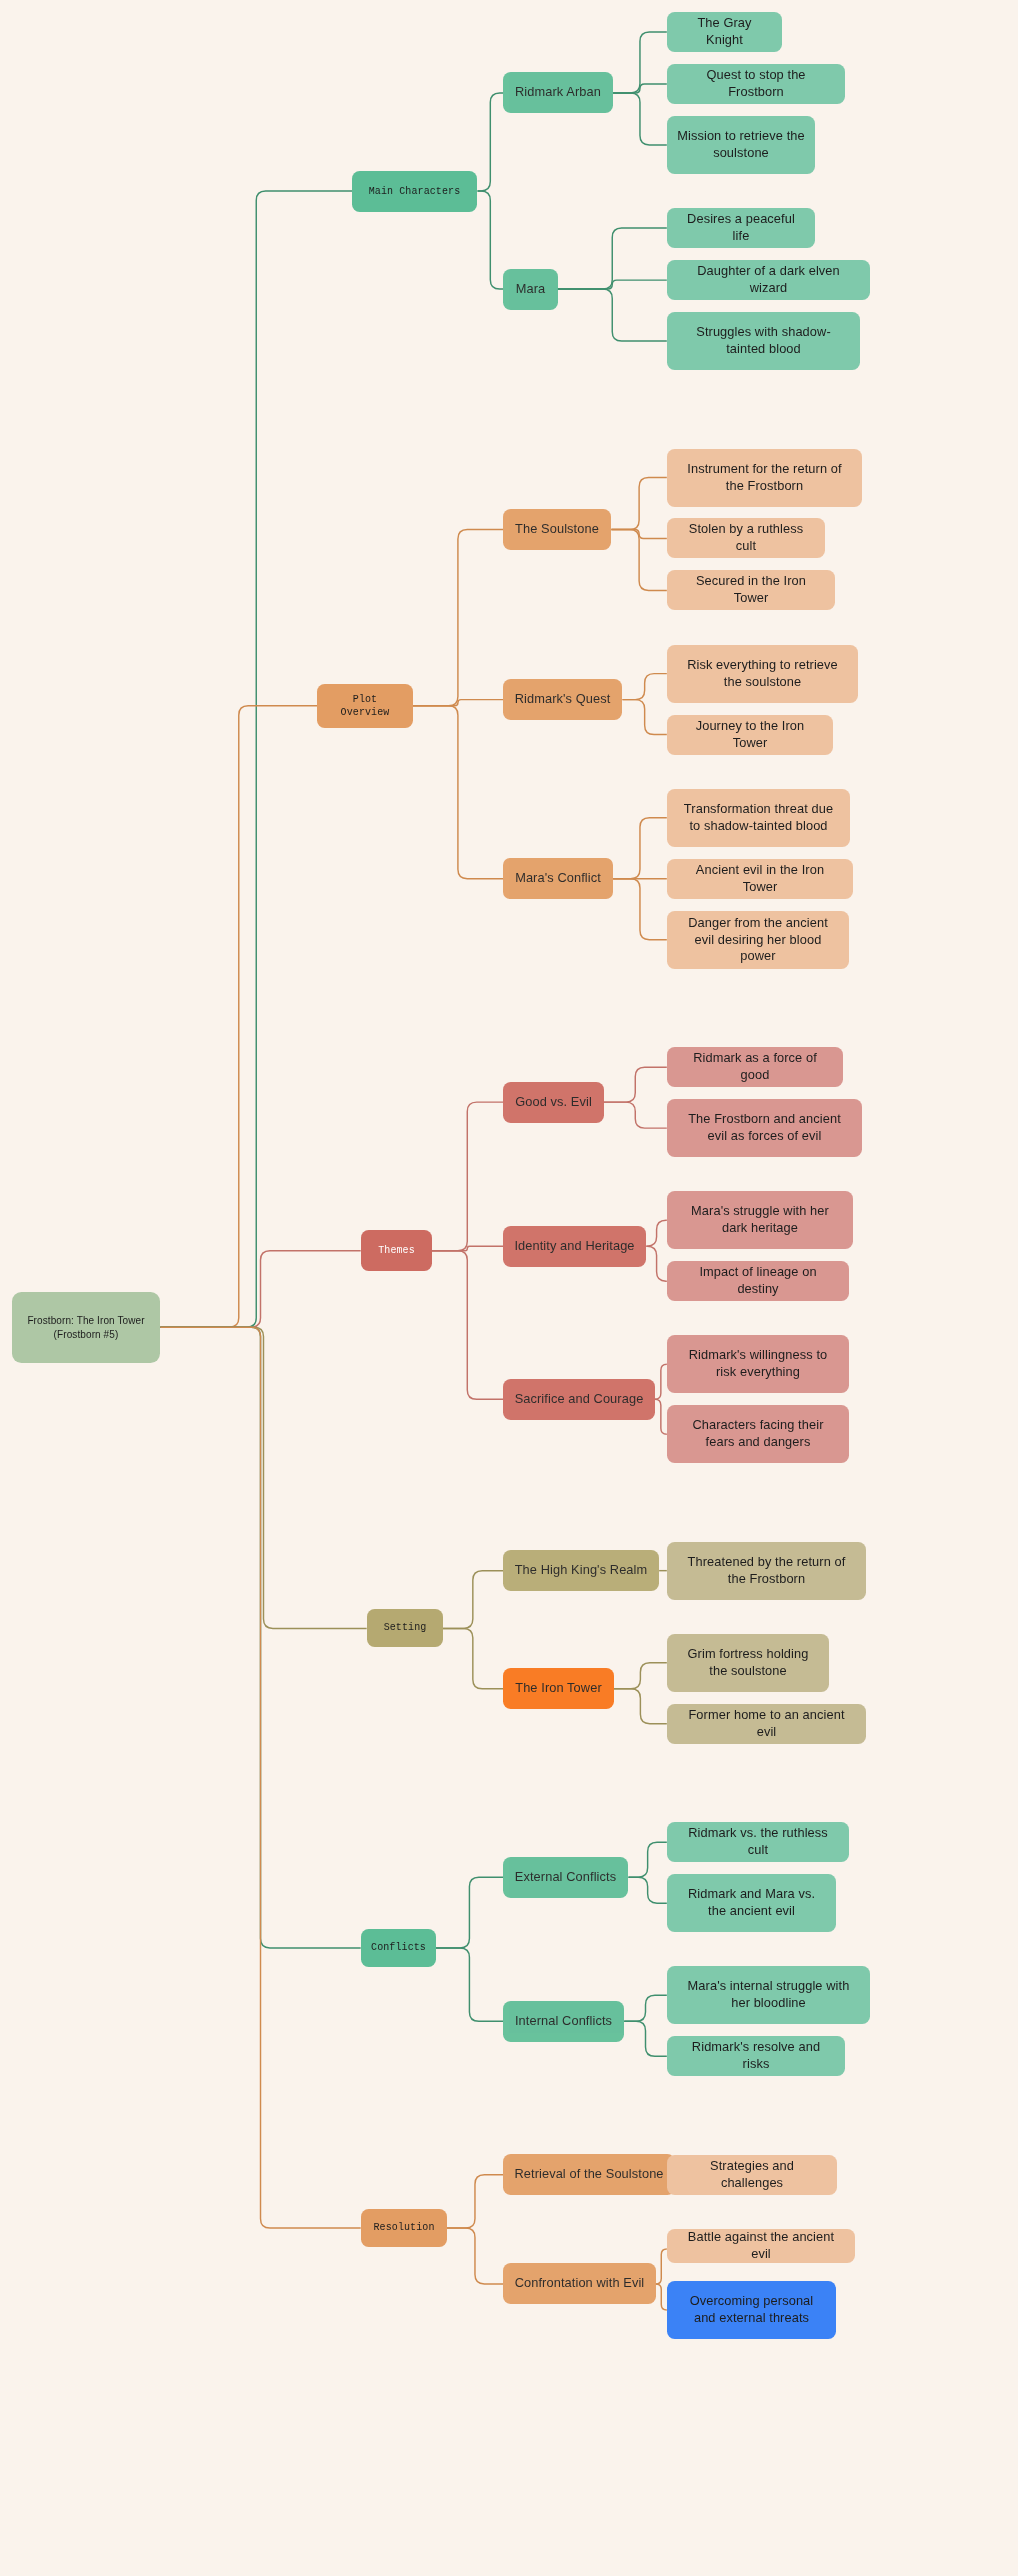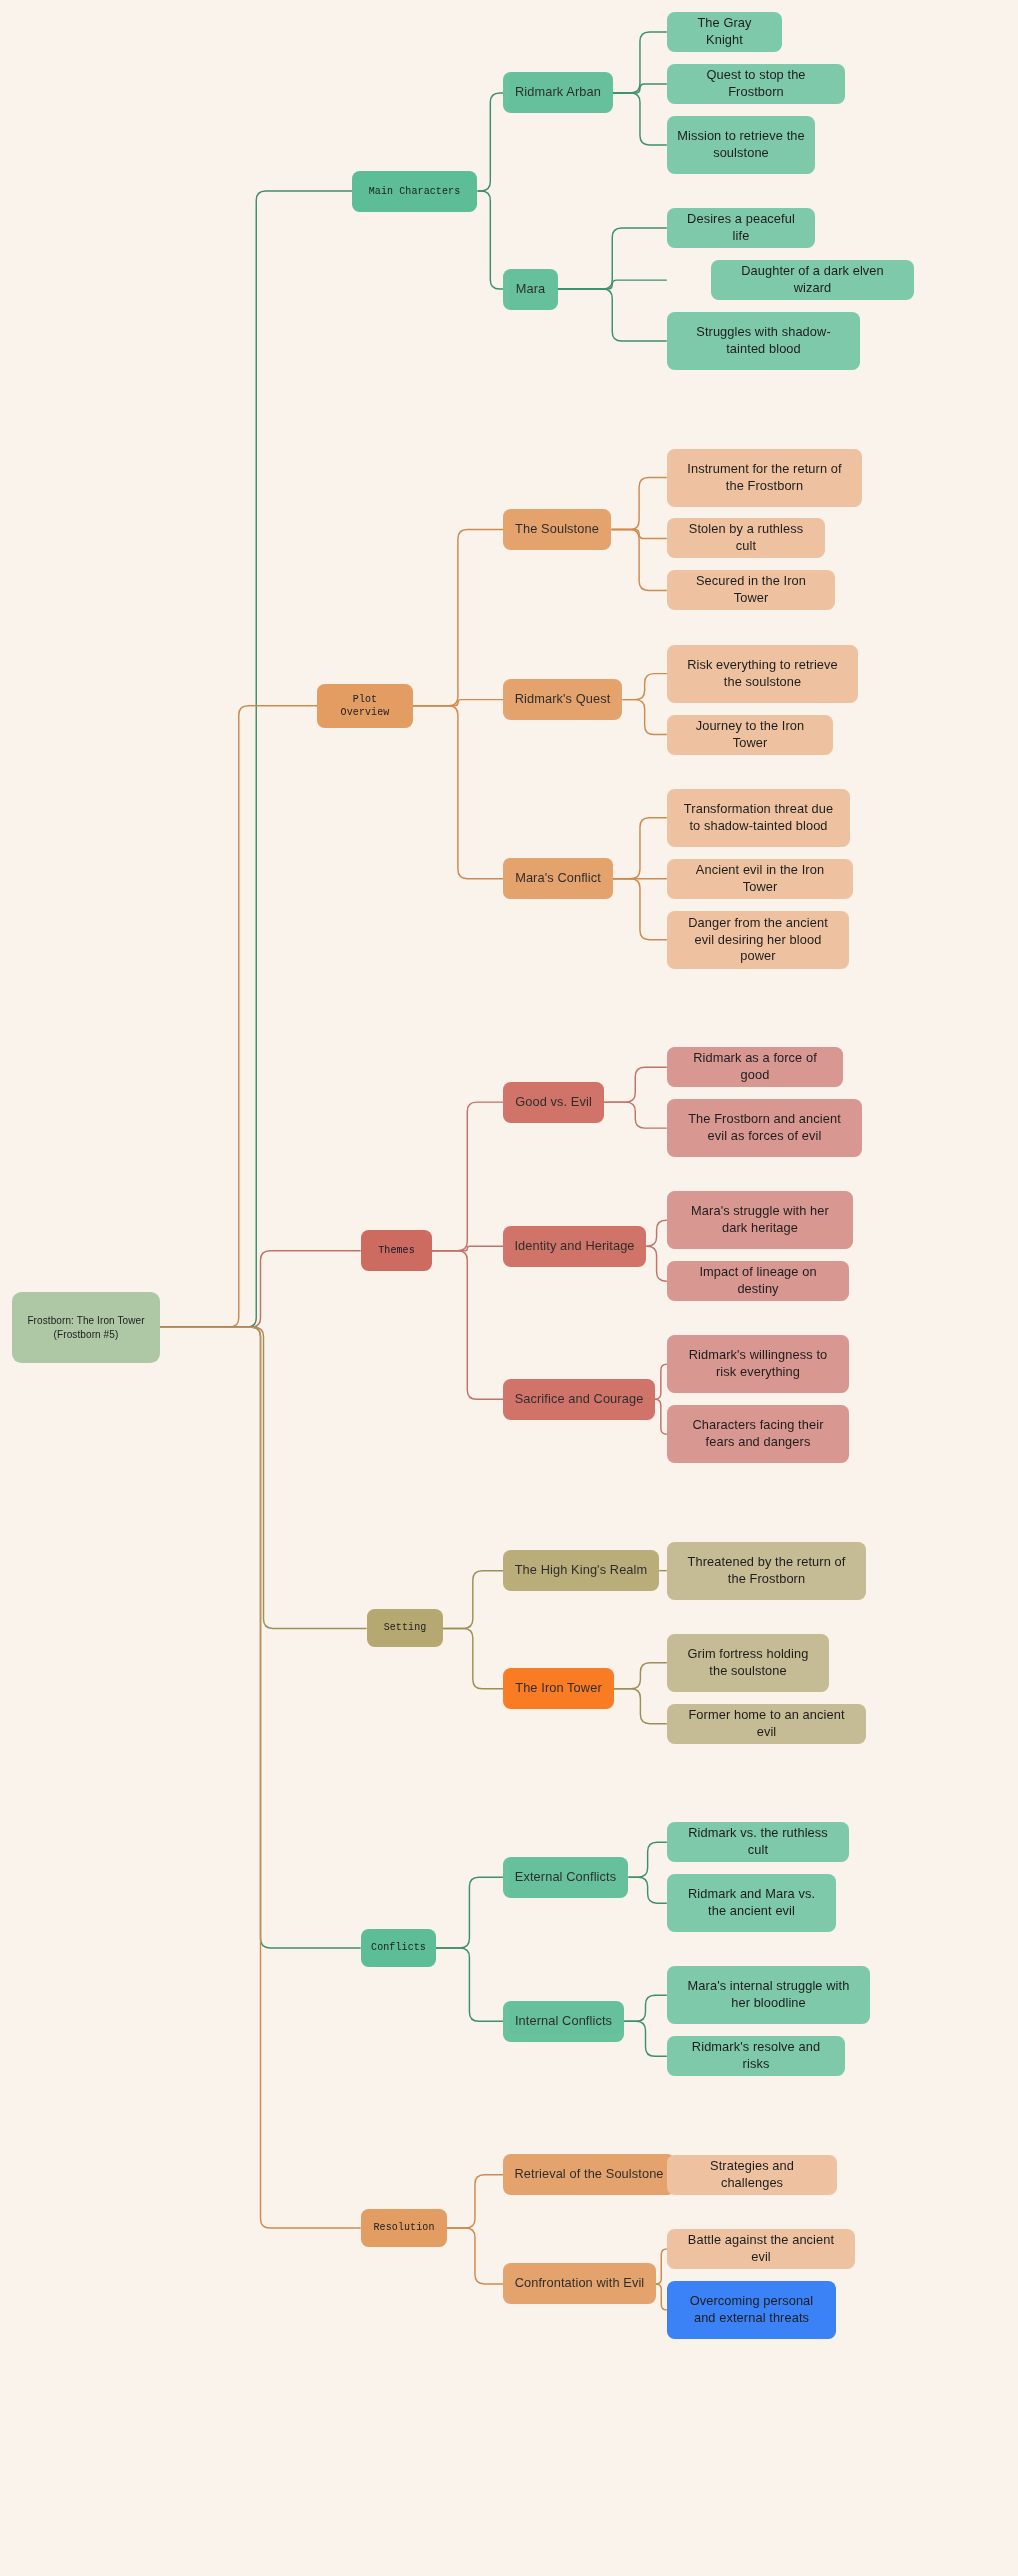--- a/index.html
+++ b/index.html
@@ -18,21 +18,21 @@
     display:flex;align-items:center;justify-content:center;
     text-align:center;
     padding:5.1px 10.2px;
     line-height:1.32;
     color:#1d1d1d;
     font-size:12.8px;
     letter-spacing:0.1px;
   }
   .node.root{font-size:10px;border-radius:9.4px;}
   .node.l1{font-size:10px;font-family:Liberation Mono, monospace;}
-  .node.l1.white{color:#0f172a;}
+  .node.l1.white{color:#ffffff;}
 </style>
 </head>
 <body>
 
 <div id="stage">
   <svg id="wires" viewBox="0 0 1195 3021">
       <path d="M 188 1556.5 L 289.5 1556.5 Q 300.5 1556.5 300.5 1545.5 L 300.5 235 Q 300.5 224 311.5 224 L 413 224" fill="none" stroke="#3f8f6e" stroke-width="1.7"></path>
       <path d="M 560 224 L 564 224 Q 575 224 575 213 L 575 120 Q 575 109 586 109 L 590 109" fill="none" stroke="#3f8f6e" stroke-width="1.7"></path>
       <path d="M 719 109 L 739.5 109 Q 750.5 109 750.5 98 L 750.5 48.5 Q 750.5 37.5 761.5 37.5 L 782 37.5" fill="none" stroke="#3f8f6e" stroke-width="1.7"></path>
       <path d="M 719 109 L 745.25 109 Q 750.5 109 750.5 103.75 L 750.5 103.75 Q 750.5 98.5 755.75 98.5 L 782 98.5" fill="none" stroke="#3f8f6e" stroke-width="1.7"></path>
@@ -100,21 +100,21 @@
     </div>
     <div class="node l3" style="left: 667px; top: 116px; width: 148px; height: 58px; background: rgb(127, 201, 171);">
       <span>Mission to retrieve the soulstone</span>
     </div>
     <div class="node l2" style="left: 503px; top: 269px; width: 55px; height: 41px; background: rgb(92, 189, 150); opacity: 0.93;">
       <span>Mara</span>
     </div>
     <div class="node l3" style="left: 667px; top: 208px; width: 148px; height: 40px; background: rgb(127, 201, 171);">
       <span>Desires a peaceful life</span>
     </div>
-    <div class="node l3" style="left: 667px; top: 260px; width: 203px; height: 40px; background: rgb(127, 201, 171); margin-left: 44px;">
+    <div class="node l3" style="left: 667px; top: 260px; width: 203px; height: 40px; background: rgb(127, 201, 171);">
       <span>Daughter of a dark elven wizard</span>
     </div>
     <div class="node l3" style="left: 667px; top: 312px; width: 193px; height: 58px; background: rgb(127, 201, 171);">
       <span>Struggles with shadow-tainted blood</span>
     </div>
     <div class="node l1" style="left: 317px; top: 684px; width: 96px; height: 44px; background: rgb(227, 157, 99);">
       <span>Plot Overview</span>
     </div>
     <div class="node l2" style="left: 503px; top: 509px; width: 108px; height: 41px; background: rgb(227, 157, 99); opacity: 0.93;">
       <span>The Soulstone</span>
@@ -223,20 +223,20 @@
     </div>
     <div class="node l2" style="left: 503px; top: 2154px; width: 172px; height: 41px; background: rgb(227, 157, 99); opacity: 0.93;">
       <span>Retrieval of the Soulstone</span>
     </div>
     <div class="node l3" style="left: 667px; top: 2155px; width: 170px; height: 40px; background: rgb(238, 194, 160);">
       <span>Strategies and challenges</span>
     </div>
     <div class="node l2" style="left: 503px; top: 2263px; width: 153px; height: 41px; background: rgb(227, 157, 99); opacity: 0.93;">
       <span>Confrontation with Evil</span>
     </div>
-    <div class="node l3" style="left: 667px; top: 2229px; width: 188px; height: 40px; background: rgb(238, 194, 160);">
+    <div class="node l3" style="left: 667px; top: 2229px; width: 188px; height: 34px; background: rgb(238, 194, 160);">
       <span>Battle against the ancient evil</span>
     </div>
     <div class="node l3" style="left: 667px; top: 2281px; width: 169px; height: 58px; background: #3b82f6;">
       <span>Overcoming personal and external threats</span>
     </div>
   </div>
 
 
 </body></html>

